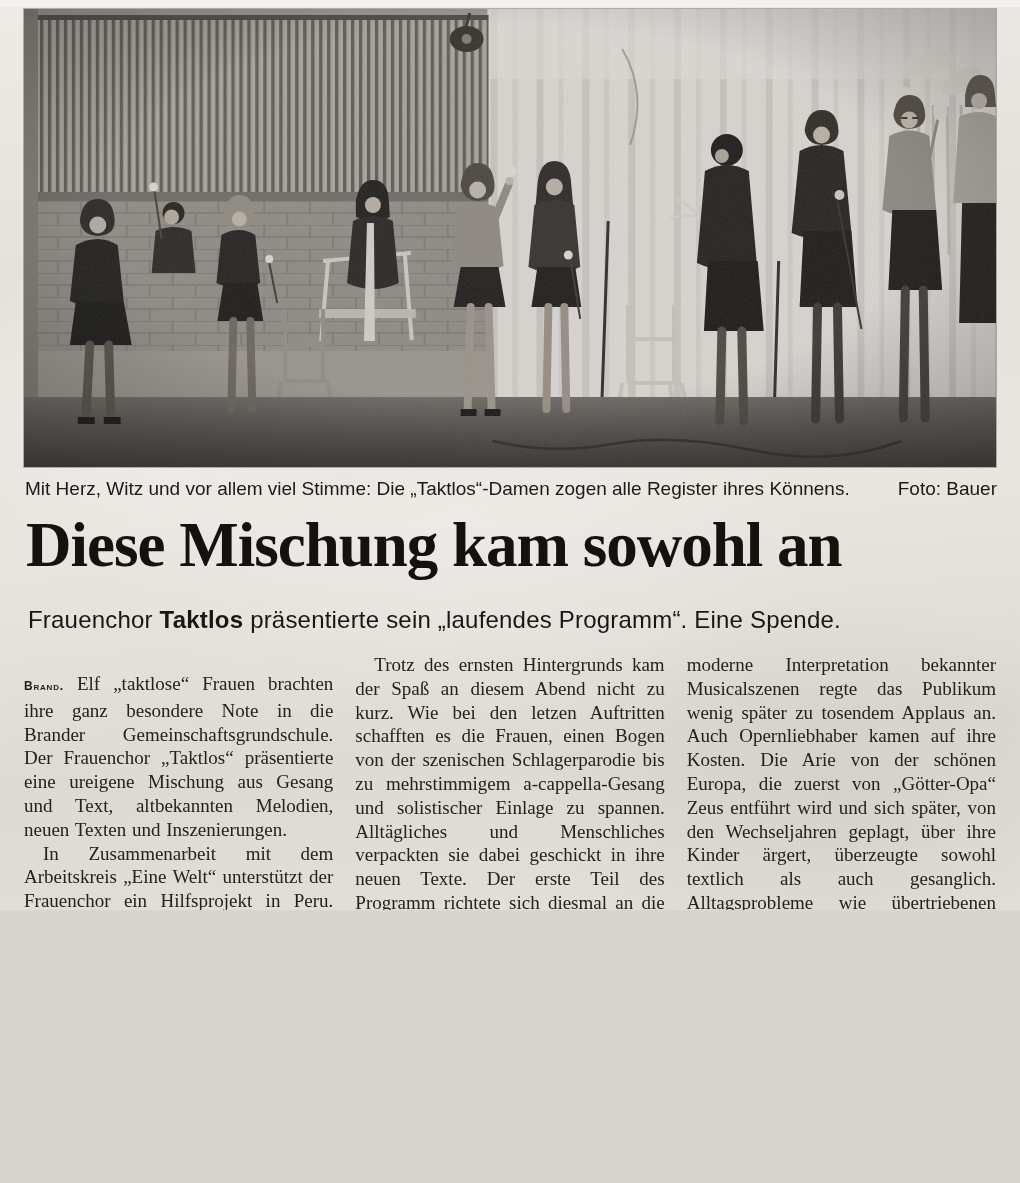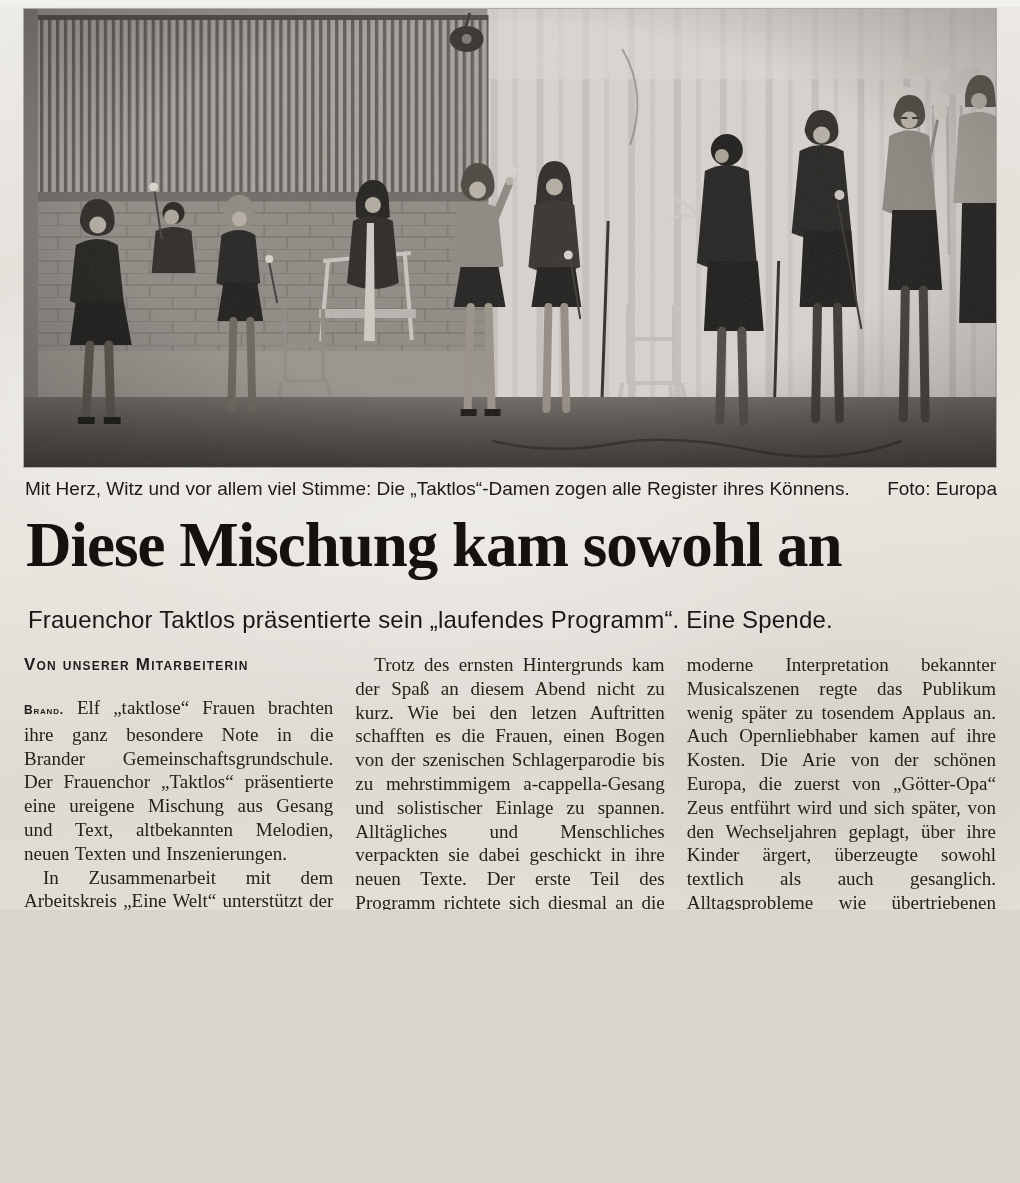--- a/index.html
+++ b/index.html
@@ -28,21 +28,21 @@
   .headline{
     position:absolute;left:26px;top:512px;width:968px;margin:0;
     font-family:"Liberation Serif",serif;font-weight:bold;
     font-size:63px;line-height:1.05;letter-spacing:-1px;color:#14110e;white-space:nowrap;
   }
   .subheadline{
     position:absolute;left:28px;top:606px;width:968px;margin:0;
     font-family:"Liberation Sans",sans-serif;font-weight:normal;
     font-size:24px;line-height:1.2;color:#1a1713;letter-spacing:.2px;
   }
-  .subheadline b{font-weight:normal;text-align:center;}
+  .subheadline b{font-weight:bold;text-align:center;}
   .columns{
     position:absolute;left:24px;top:653px;width:972px;height:515px;
     display:flex;gap:22px;overflow:hidden;
   }
   .col{flex:1 1 0;min-width:0;}
   .para{
     margin:0;font-size:19px;line-height:23.8px;text-align:justify;
     hyphens:auto;-webkit-hyphens:auto;word-spacing:1px;color:#262219;
   }
   .para.indent{text-indent:19px;}
@@ -217,31 +217,30 @@
         <path d="M941 194 h36 l5 120 h-44 z" fill="#211f1d"></path>
       </g>
 
       <rect width="975" height="458" filter="url(#grainF)"></rect>
       <rect width="975" height="458" fill="url(#vig)"></rect>
     </svg>
   </figure>
 
   <div class="caption-row">
     <span class="caption">Mit Herz, Witz und vor allem viel Stimme: Die „Taktlos“-Damen zogen alle Register ihres Könnens.</span>
-    <span class="credit">Foto: Europa</span>
+    <span class="credit">Foto: Bauer</span>
   </div>
 
   <h1 class="headline">Diese Mischung kam sowohl an</h1>
 
   <h2 class="subheadline"><span>Frauenchor </span><b>Taktlos</b><span> präsentierte sein „laufendes Programm“. Eine Spende.</span></h2>
 
   <div class="columns">
     <div class="col">
       <p class="byline">
-        <span>Von unserer Mitarbeiterin</span>
       </p>
       <p class="para"><span class="lead">Brand.</span> <span>Elf „taktlose“ Frauen brachten ihre ganz besondere Note in die Brander Gemeinschaftsgrundschule. Der Frauenchor „Taktlos“ präsentierte eine ureigene Mischung aus Gesang und Text, altbekannten Melodien, neuen Texten und Inszenierungen.</span></p>
       <p class="para indent cont">In Zusammenarbeit mit dem Arbeitskreis „Eine Welt“ unterstützt der Frauenchor ein Hilfsprojekt in Peru. „Taktlos“ spenden 500 Euro aus dem Erlös des Abends für Cersi, ein Rehabilitationszentrum für behinderte Kinder in Chimbote. Seit 1987 unterstützt der Arbeitskreis „Eine Welt“ mit dem Kindermissionswerk Aachen das Projekt. Die behinderten, blinden oder am</p>
     </div>
     <div class="col">
       <p class="para indent cont">Trotz des ernsten Hintergrunds kam der Spaß an diesem Abend nicht zu kurz. Wie bei den letzen Auftritten schafften es die Frauen, einen Bogen von der szenischen Schlagerparodie bis zu mehrstimmigem a-cappella-Gesang und solistischer Einlage zu spannen. Alltägliches und Menschliches verpackten sie dabei geschickt in ihre neuen Texte. Der erste Teil des Programm richtete sich diesmal an die Frau von heute. Im „Schönheitsblock“ parodierten „Taktlos“ mit Fingerspitzengefühl Peeling und Säurebehandlungen ebenso wie Schönheitsoperationen. Eine</p>
     </div>
     <div class="col">
       <p class="para">moderne Interpretation bekannter Musicalszenen regte das Publikum wenig später zu tosendem Applaus an. Auch Opernliebhaber kamen auf ihre Kosten. Die Arie von der schönen Europa, die zuerst von „Götter-Opa“ Zeus entführt wird und sich später, von den Wechseljahren geplagt, über ihre Kinder ärgert, überzeugte sowohl textlich als auch gesanglich. Alltagsprobleme wie übertriebenen Fitnesswahn oder die Flut von englischen Wörtern rundeten das Programm ab. Wenn man zum Update in die Kur fährt, im Urlaub zum Clubtanz gezwungen wird und schließlich auch noch der PC den Geist aufgibt, bleibt vor Lachen kein Auge trocken. Unter tosendem Applaus forderte das Publikum zum Schluss erfolgreich noch einige Zugaben.</p>
     </div>

